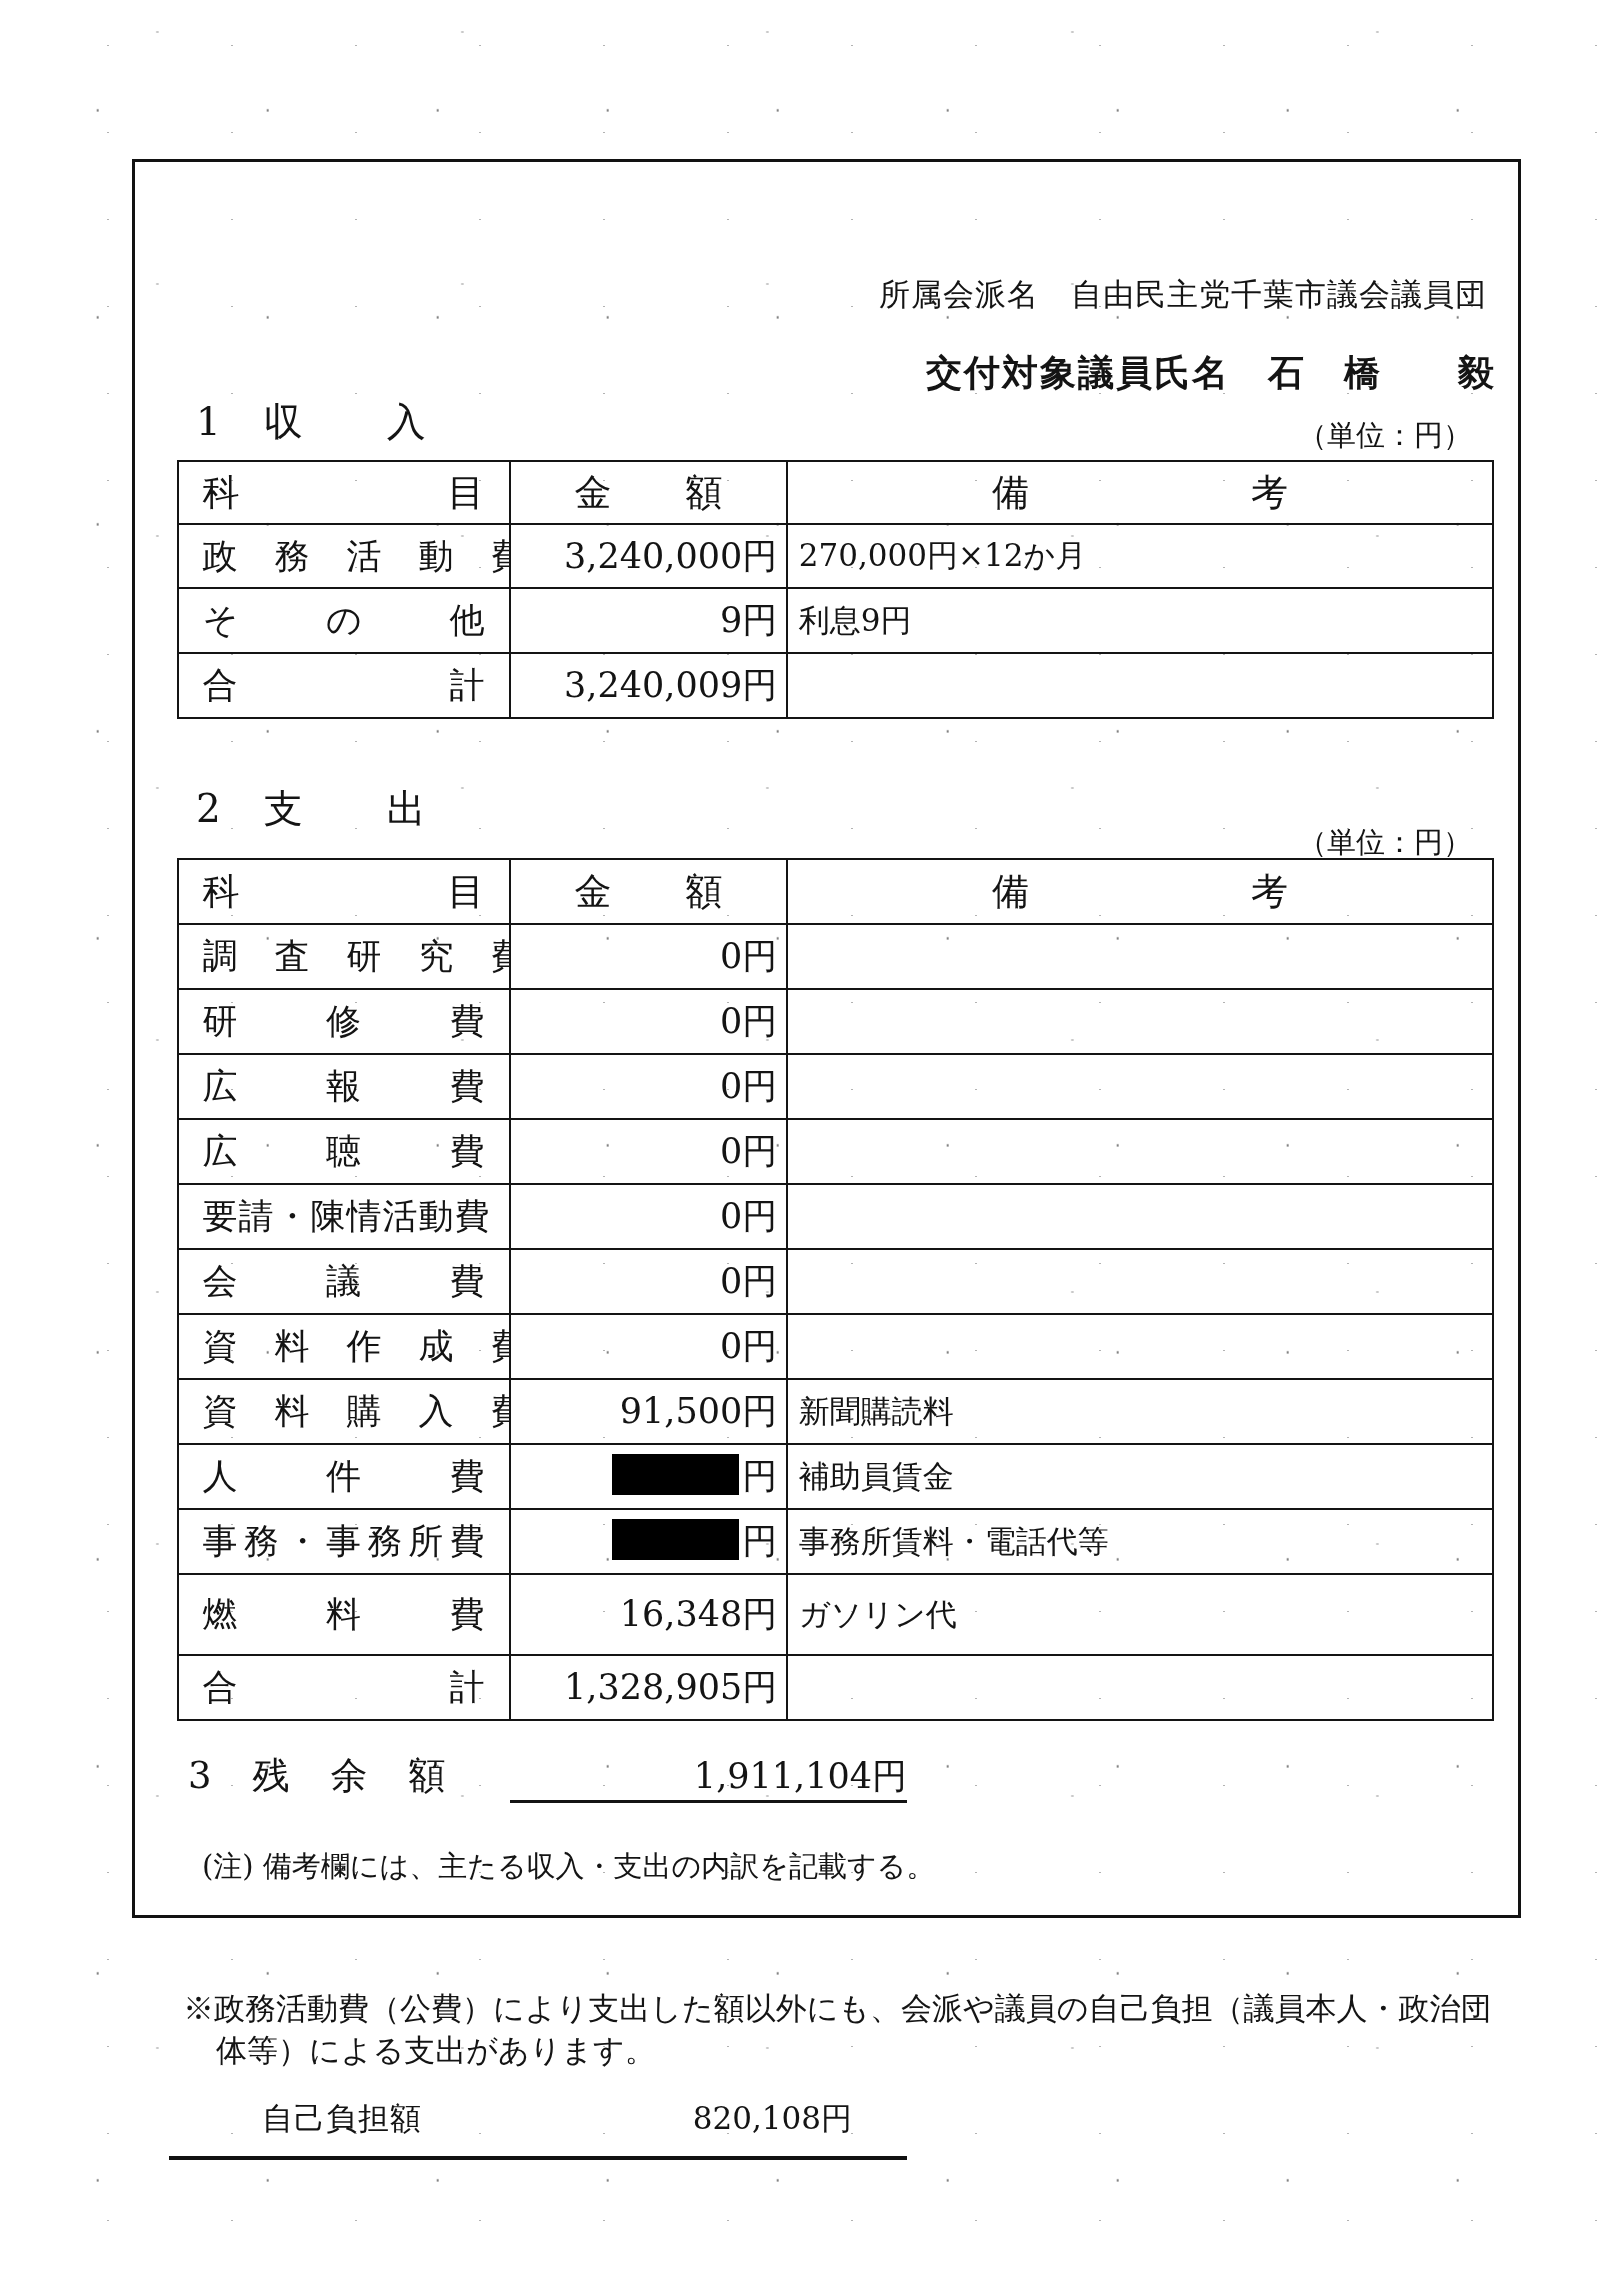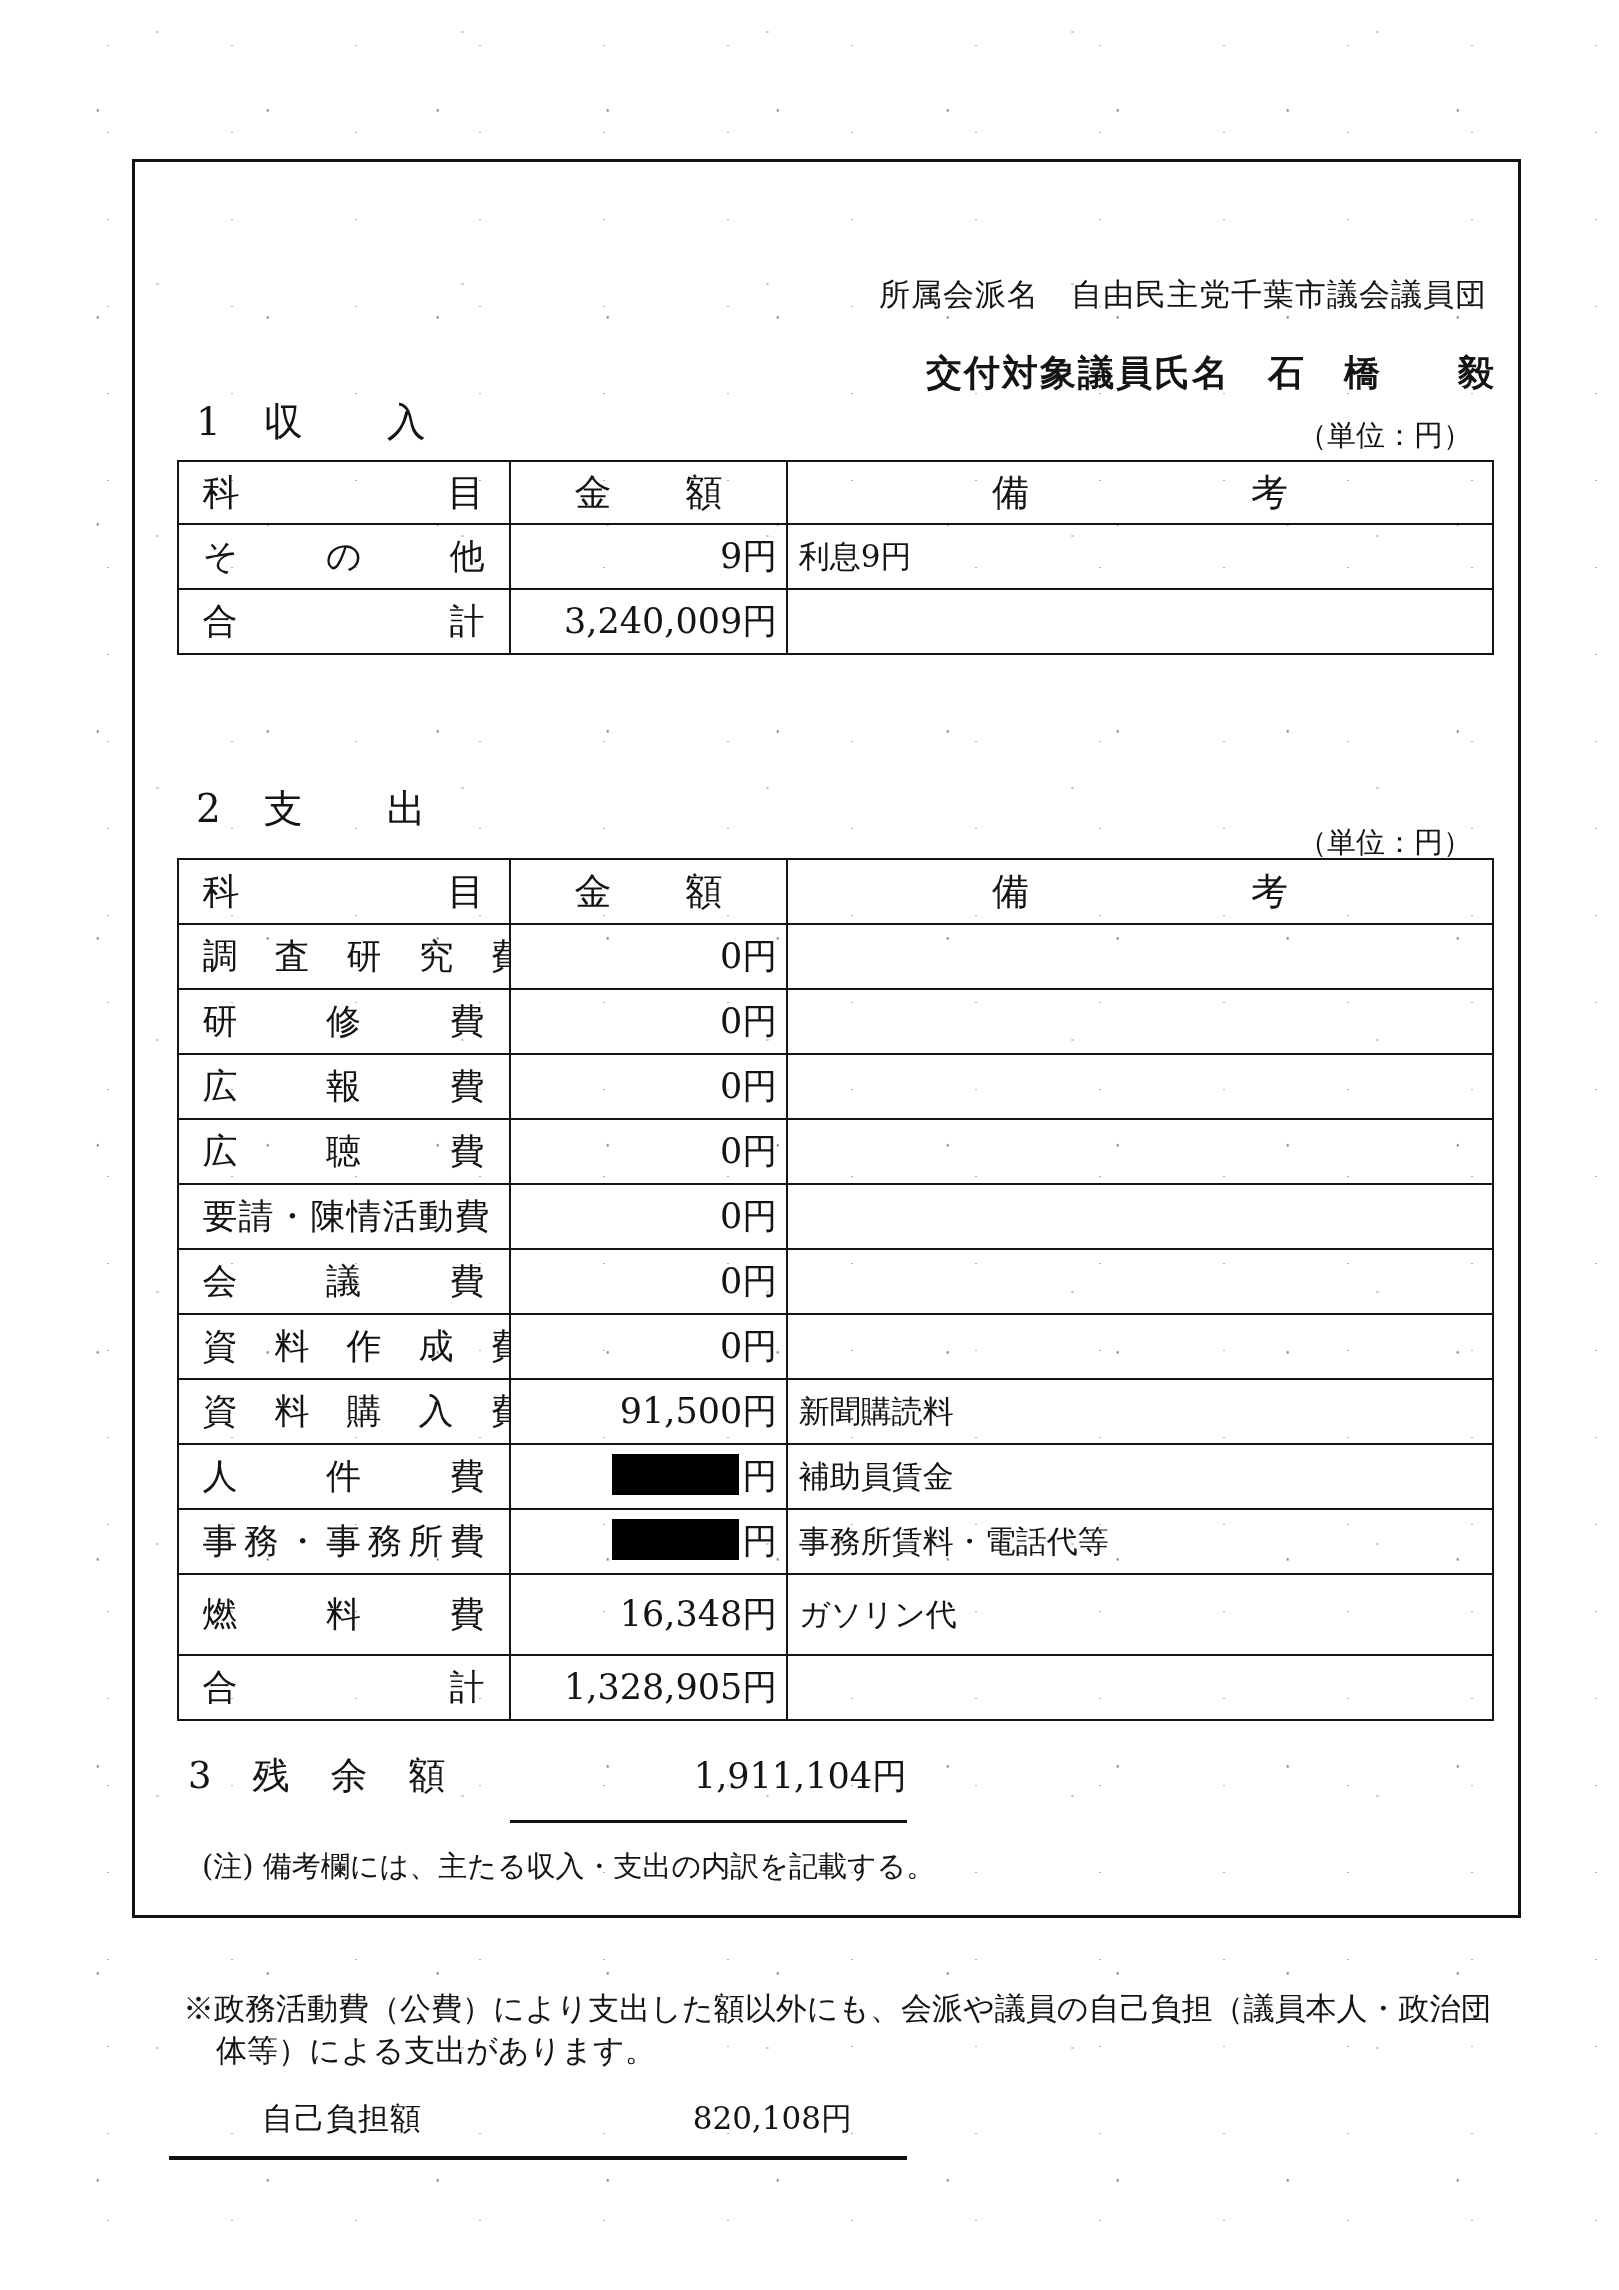--- a/index.html
+++ b/index.html
@@ -63,21 +63,21 @@
     display:inline-block;width:127px;height:41px;background:#000;
     vertical-align:-6.9px;margin-right:2.9px;
   }
   .balance-label{
     position:absolute;left:188px;top:1751px;font-size:37px;
     letter-spacing:2px;white-space:pre;
   }
   .balance-amount{
     position:absolute;left:510px;top:1753px;width:397px;
     text-align:right;font-size:35px;
-    border-bottom:3.9px solid #141414;padding-bottom:20px;white-space:pre;
+    border-bottom:3.9px solid #141414;padding-bottom:0;white-space:pre;
   }
   .note-in-box{
     position:absolute;left:202px;top:1847px;font-size:29px;white-space:pre;
   }
   .footer-note{
     position:absolute;left:183px;top:1988px;width:1294px;
     font-size:31px;line-height:1.35;
     padding-left:33px;text-indent:-33px;
   }
   .selfpay-row{
@@ -107,20 +107,25 @@
         <col style="width:332px">
         <col style="width:277px">
         <col>
       </colgroup>
     <tbody>
         <tr style="height:63px">
       <td class="c-item hd-item">科　目</td>
       <td class="hd-amt">金　　額</td>
       <td class="hd-rem">備　　　　　　考</td>
     </tr>
+    <tr style="height:64px">
+      <td class="c-item">政　務　活　動　費</td>
+      <td class="c-amt">3,240,000円</td>
+      <td class="c-rem">270,000円×12か月</td>
+    </tr>
     <tr style="height:65px">
       <td class="c-item">そ　の　他</td>
       <td class="c-amt">9円</td>
       <td class="c-rem">利息9円</td>
     </tr>
     <tr style="height:65px">
       <td class="c-item">合　　計</td>
       <td class="c-amt">3,240,009円</td>
       <td class="c-rem"></td>
     </tr>

